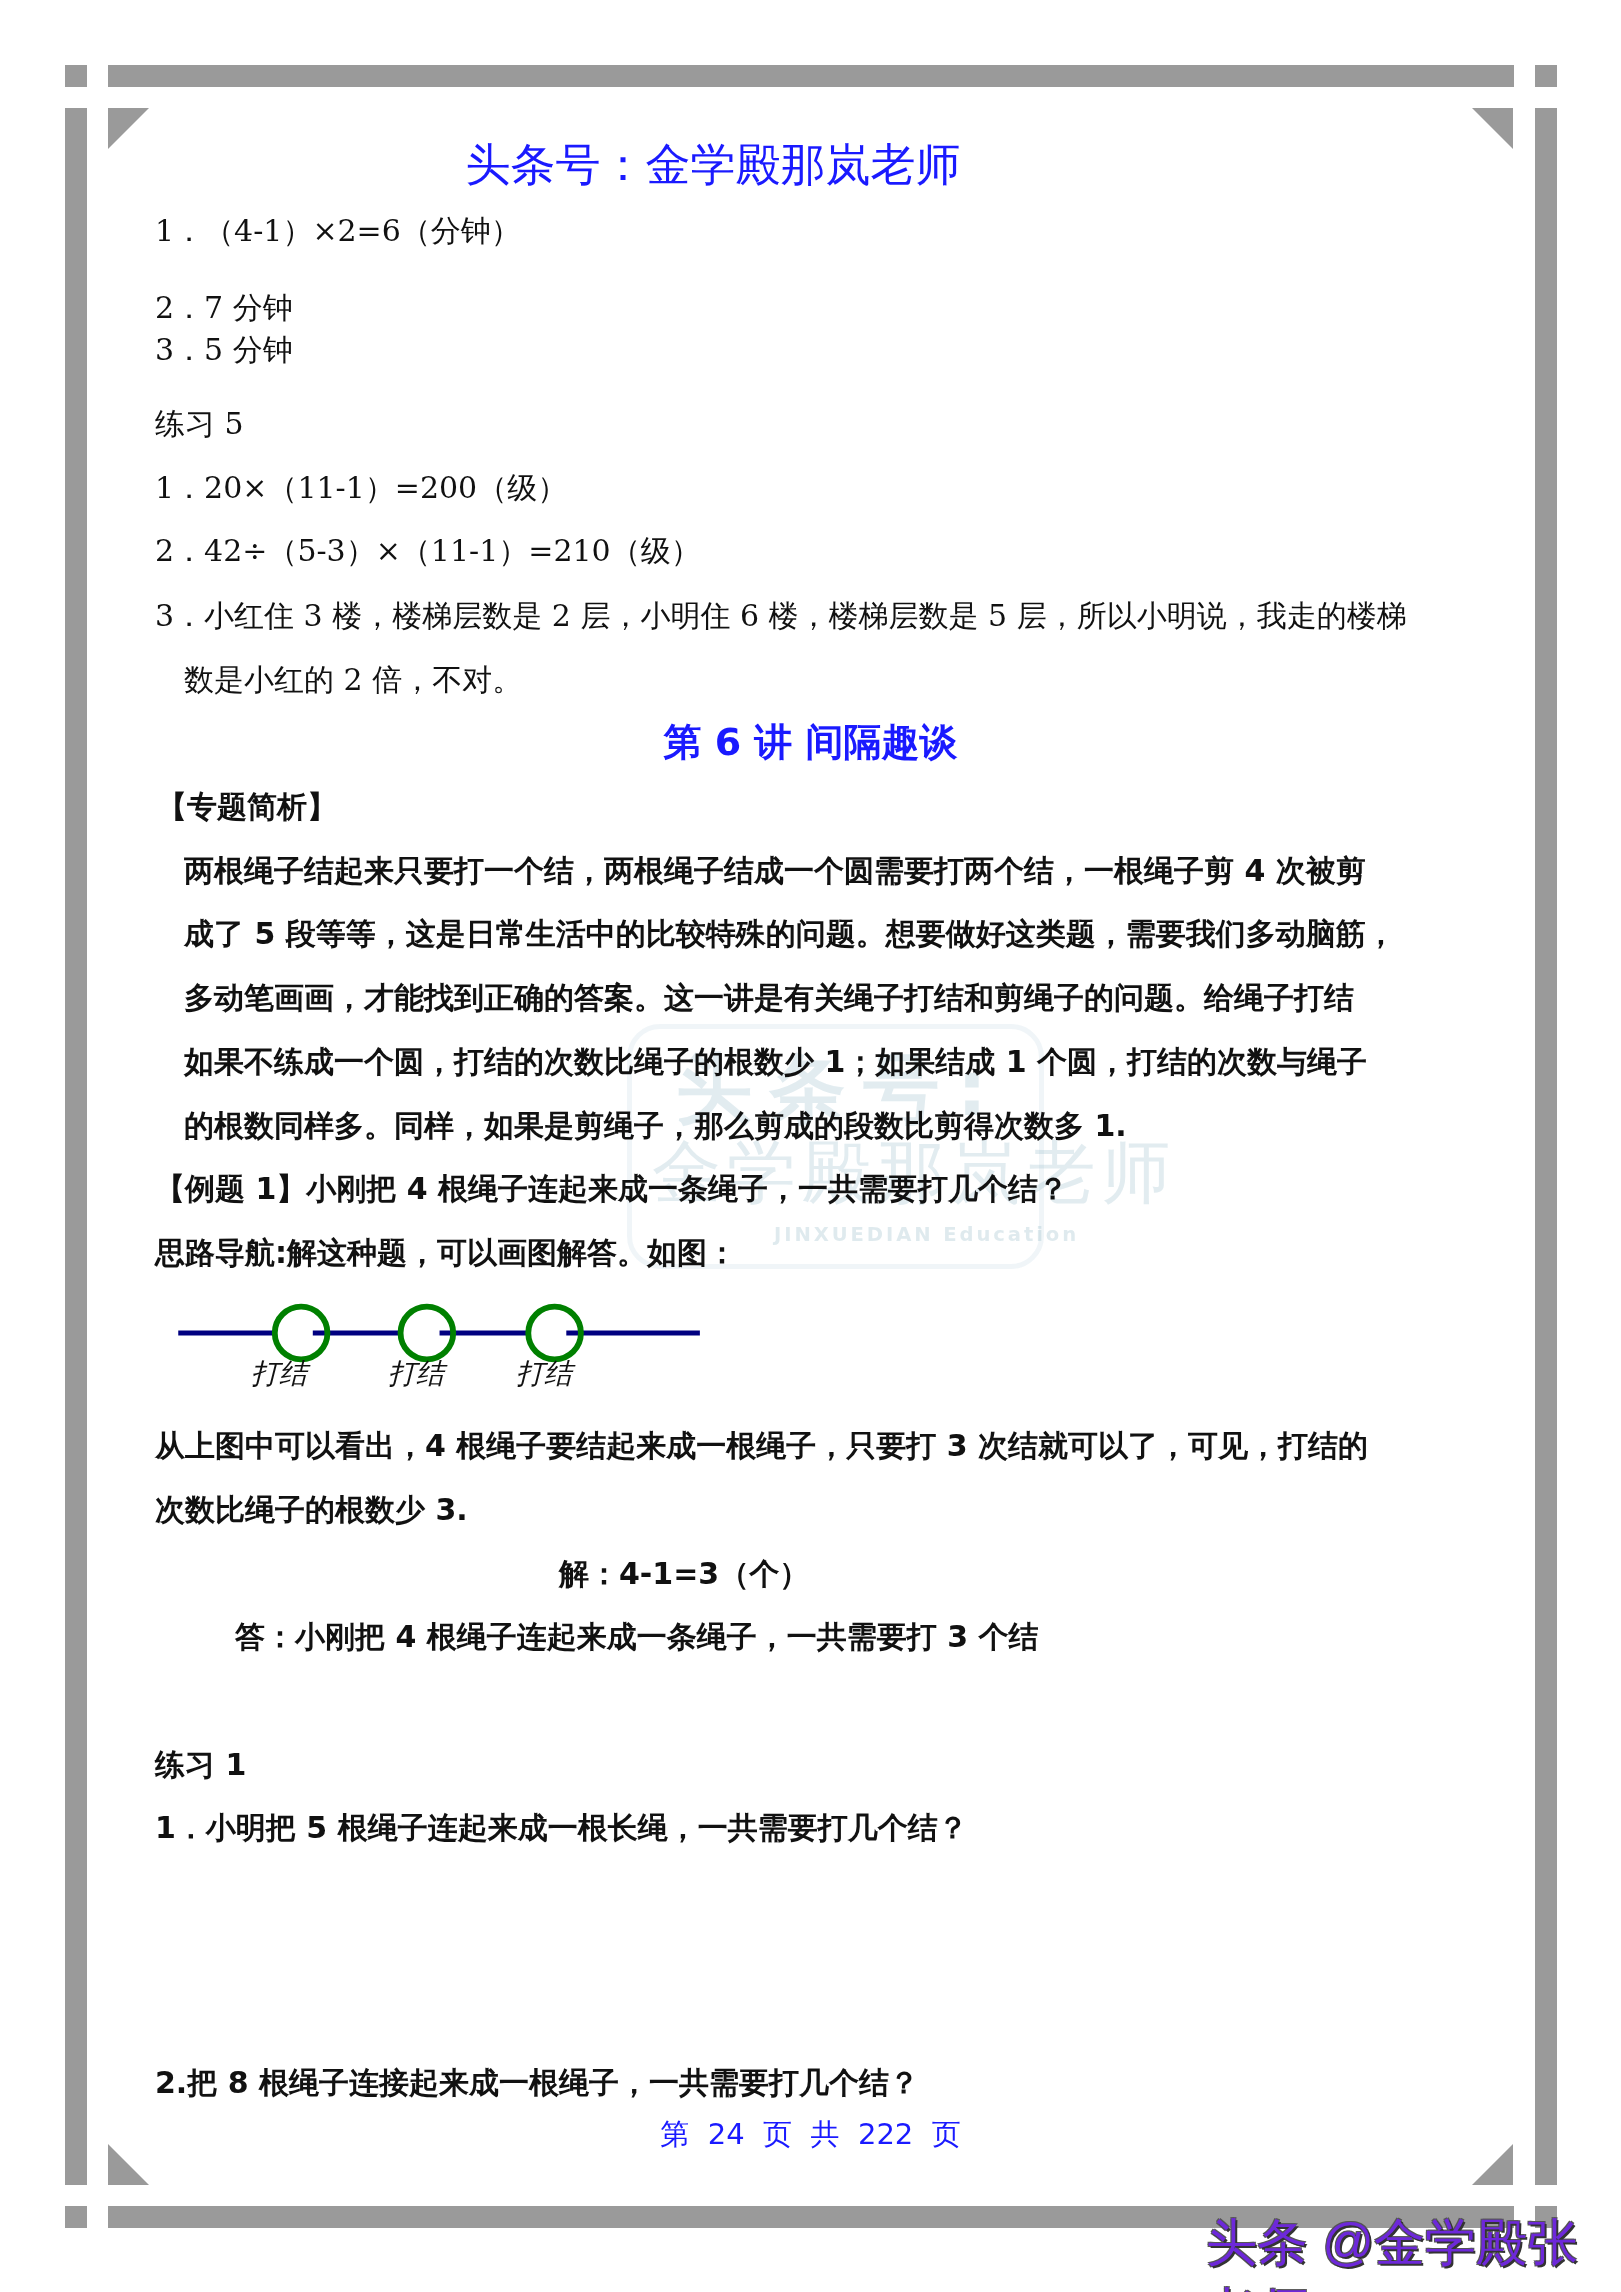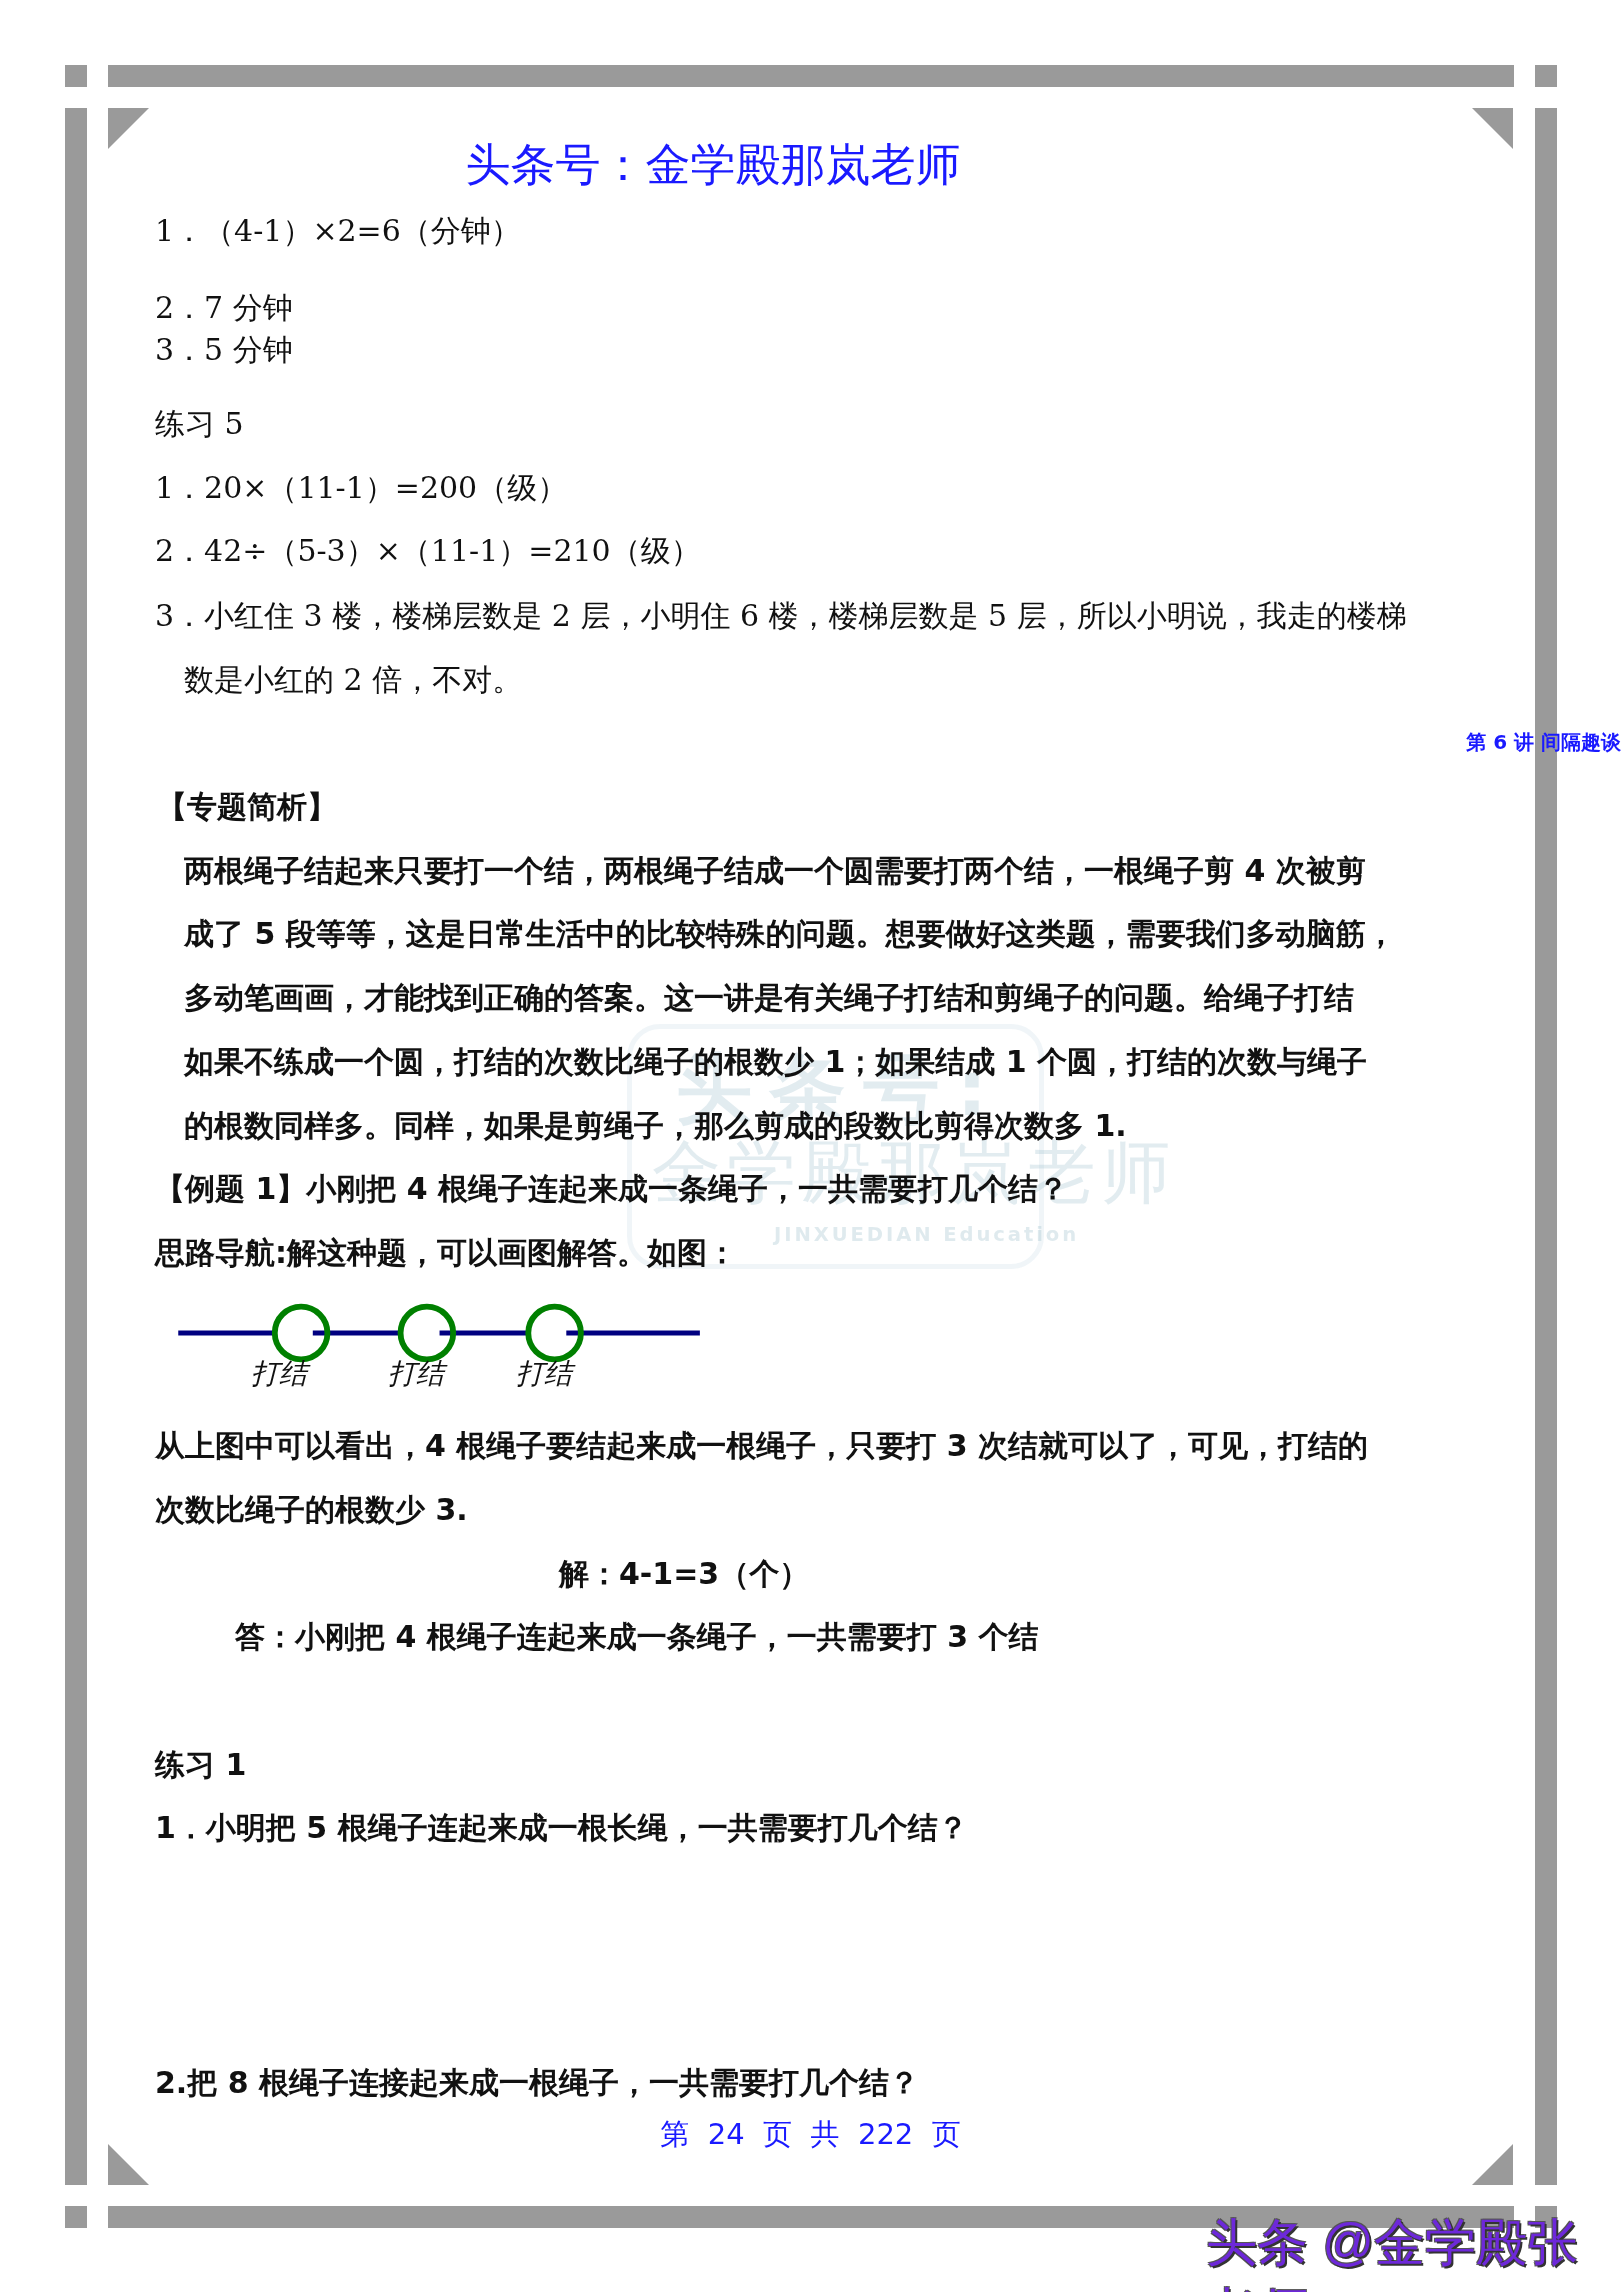--- a/index.html
+++ b/index.html
@@ -61,21 +61,21 @@
 <div class="line" style="top:211px;">1．（4-1）×2=6（分钟）</div>
 <div class="line" style="top:288px;">2．7 分钟</div>
 <div class="line" style="top:330px;">3．5 分钟</div>
 
 <div class="line" style="top:404px;">练习 5</div>
 <div class="line" style="top:468px;text-align:right;">1．20×（11-1）=200（级）</div>
 <div class="line" style="top:531px;">2．42÷（5-3）×（11-1）=210（级）</div>
 <div class="line" style="top:596px;">3．小红住 3 楼，楼梯层数是 2 层，小明住 6 楼，楼梯层数是 5 层，所以小明说，我走的楼梯</div>
 <div class="line" style="top:660px;left:184px;">数是小红的 2 倍，不对。</div>
 
-<div class="center sans bold blue" style="top:723px;font-size:20px;line-height:39px;text-align:right;">第 6 讲  间隔趣谈</div>
+<div class="center sans bold blue" style="top:723px;font-size:38px;line-height:39px;">第 6 讲  间隔趣谈</div>
 
 <div class="line sans bold" style="top:787px;left:157px;">【专题简析】</div>
 <div class="line sans bold" style="top:851px;left:184px;">两根绳子结起来只要打一个结，两根绳子结成一个圆需要打两个结，一根绳子剪 4 次被剪</div>
 <div class="line sans bold" style="top:914px;left:184px;">成了 5 段等等，这是日常生活中的比较特殊的问题。想要做好这类题，需要我们多动脑筋，</div>
 <div class="line sans bold" style="top:978px;left:184px;">多动笔画画，才能找到正确的答案。这一讲是有关绳子打结和剪绳子的问题。给绳子打结</div>
 <div class="line sans bold" style="top:1042px;left:184px;">如果不练成一个圆，打结的次数比绳子的根数少 1；如果结成 1 个圆，打结的次数与绳子</div>
 <div class="line sans bold" style="top:1106px;left:184px;">的根数同样多。同样，如果是剪绳子，那么剪成的段数比剪得次数多 1.</div>
 
 <div class="line sans bold" style="top:1169px;">【例题 1】小刚把 4 根绳子连起来成一条绳子，一共需要打几个结？</div>
 <div class="line sans bold" style="top:1233px;">思路导航:解这种题，可以画图解答。如图：</div>

